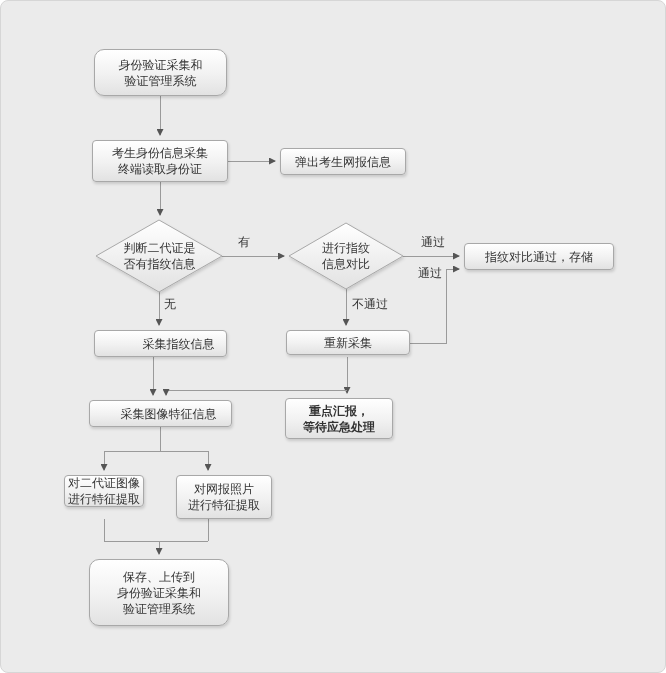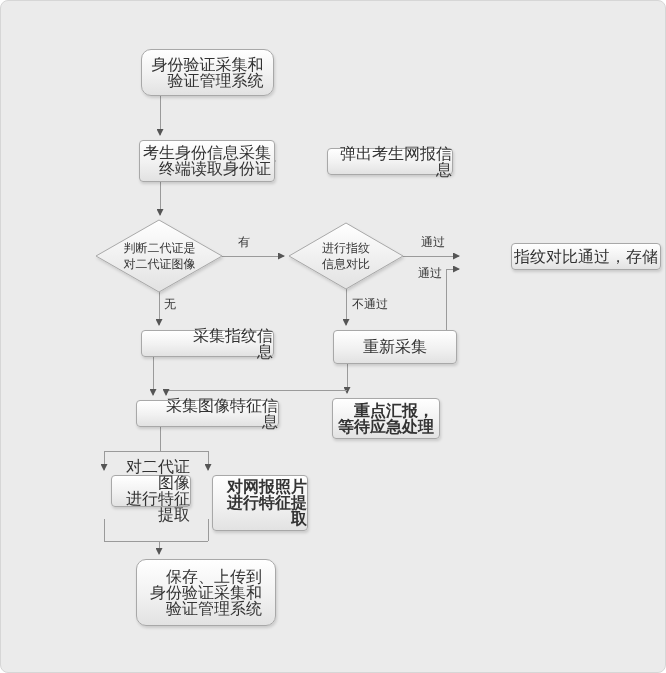--- a/index.html
+++ b/index.html
@@ -12,40 +12,40 @@
   *{margin:0;padding:0;box-sizing:border-box;}
   html,body{width:666px;height:673px;}
   body{background:#ffffff;font-family:"Liberation Sans","DejaVu Sans",sans-serif;position:relative;overflow:hidden;}
   .panel{position:absolute;inset:0;background:var(--background);border:1px solid #d6d6d6;border-radius:8px;overflow:hidden;}
   .connectors{position:absolute;left:0;top:0;}
   .lines line,.lines polyline{stroke:var(--line);stroke-width:1;fill:none;shape-rendering:crispEdges;}
   .arrowhead{fill:var(--arrow);}
   .diamond{fill:url(#gnode);stroke:var(--node-border);stroke-width:1;}
   stop.g0{stop-color:#ffffff;}
   stop.g1{stop-color:#e2e2e2;}
-  .node{position:absolute;display:flex;align-items:center;justify-content:center;text-align:right;
-        font-size:16px;line-height:16px;color:var(--text);white-space:pre-line;
+  .node{position:absolute;display:flex;align-items:center;justify-content:center;text-align:center;
+        font-size:12px;line-height:16px;color:var(--text);white-space:pre-line;
         background:linear-gradient(180deg,#ffffff 0%,#f1f1f1 55%,#e2e2e2 100%);
         border:1px solid var(--node-border);border-radius:4px;
-        box-shadow:1px 2px 3px rgba(0,0,0,0.14);margin-left:47px;}
+        box-shadow:1px 2px 3px rgba(0,0,0,0.14);}
   .terminal{border-radius:10px;}
   .diamond-label{position:absolute;display:flex;align-items:center;justify-content:center;text-align:center;
         font-size:12px;line-height:16px;color:var(--text);white-space:pre-line;pointer-events:none;}
   .edge-label{position:absolute;font-size:12px;line-height:14px;color:var(--text);}
 
   #n-start       {left:93px;  top:48px;  width:133px; height:47px;}
   #n-read        {left:91px;  top:139px; width:136px; height:42px;}
   #n-popup       {left:279px; top:147px; width:126px; height:27px;}
   #n-store       {left:463px; top:242px; width:150px; height:27px;}
-  #n-recollect   {left:285px; top:329px; width:124px; height:34px;}
+  #n-recollect   {left:285px; top:329px; width:124px; height:25px;}
   #n-collectfp   {left:93px;  top:329px; width:133px; height:27px;padding-left:36px;}
   #n-collectimg  {left:88px;  top:399px; width:143px; height:27px;padding-left:16px;}
   #n-report      {left:284px; top:397px; width:108px; height:41px;font-weight:bold;}
   #n-extractid   {left:63px;  top:474px; width:80px;  height:32px;}
-  #n-extractphoto{left:164px; top:474px; width:96px;  height:56px;font-weight:bold;}
+  #n-extractphoto{left:175px; top:474px; width:96px;  height:44px;}
   #n-end         {left:88px;  top:558px; width:140px; height:67px;}
 
   #d-check   {left:98px;  top:227px; width:121px; height:56px;}
   #d-compare {left:295px; top:227px; width:100px; height:56px;}
 
   #l-yes        {left:237px; top:234px;}
   #l-pass-top   {left:420px; top:234px;}
   #l-fail       {left:351px; top:296px;}
   #l-no         {left:163px; top:296px;}
   #l-pass-loop  {left:417px; top:265px;}
@@ -97,21 +97,21 @@
 
   <div class="node terminal" id="n-start">身份验证采集和
 验证管理系统</div>
 
   <div class="node" id="n-read">考生身份信息采集
 终端读取身份证</div>
 
   <div class="node" id="n-popup">弹出考生网报信息</div>
 
   <div class="diamond-label" id="d-check">判断二代证是
-对二代证图像</div>
+否有指纹信息</div>
 
   <div class="diamond-label" id="d-compare">进行指纹
 信息对比</div>
 
   <div class="node" id="n-store">指纹对比通过，存储</div>
 
   <div class="node" id="n-recollect">重新采集</div>
 
   <div class="node" id="n-collectfp">采集指纹信息</div>
 

